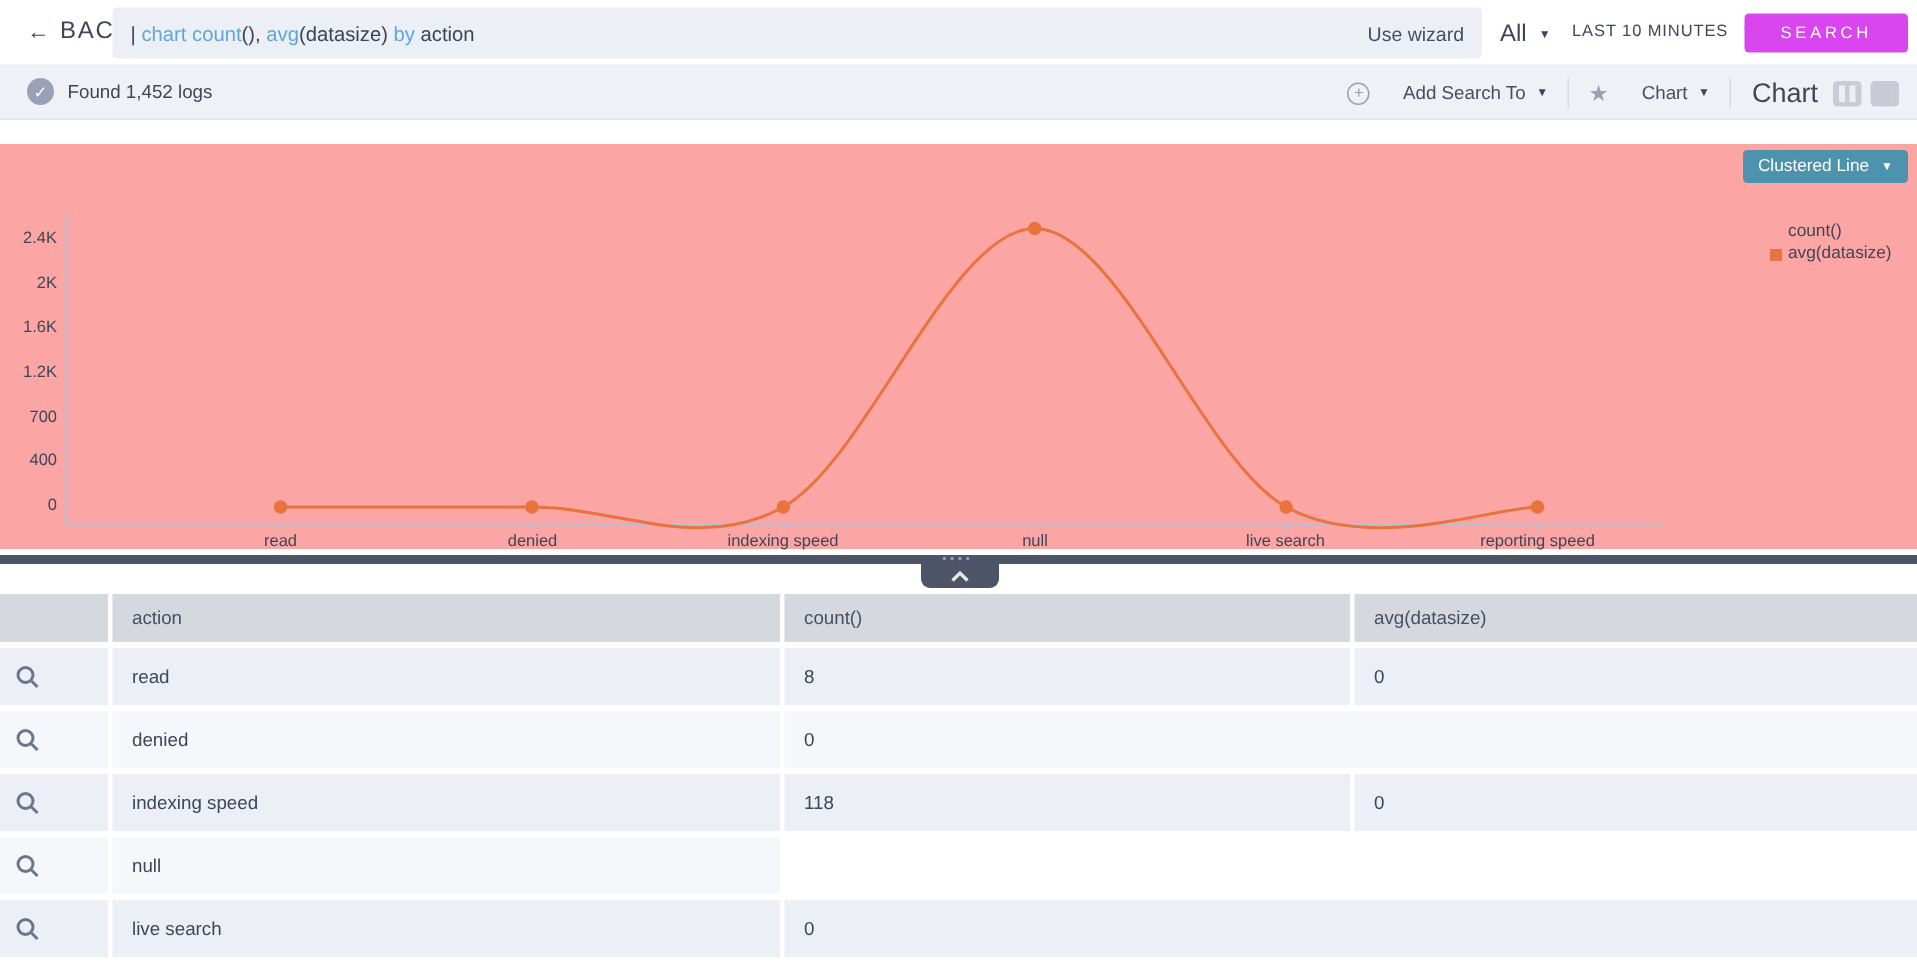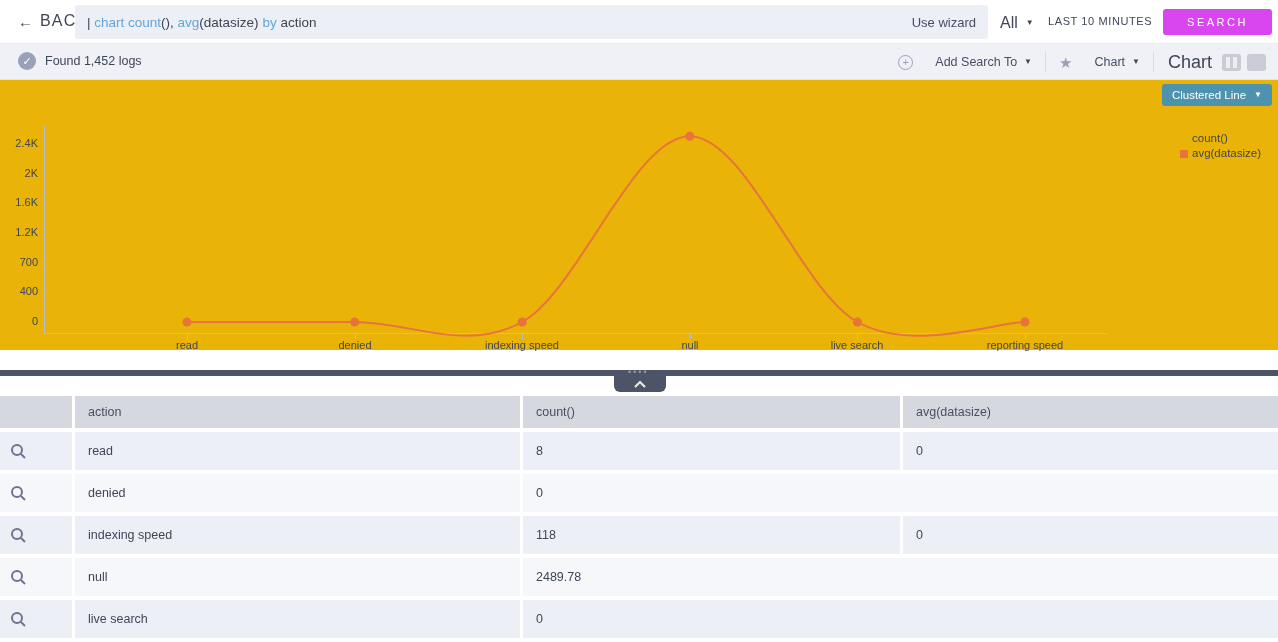--- a/index.html
+++ b/index.html
@@ -37,21 +37,21 @@
   .vsep { width:1px; height:20px; background:#d9dbe3; }
   .chart-toggle { display:flex; align-items:center; gap:6px; padding:0 4px 0 14px; }
   .chart-toggle .lbl { font-size:18px; color:#3f4657; margin-right:4px; }
   .view-ic { width:19px; height:17px; background:#c9ccd6; border-radius:3px; cursor:pointer; position:relative; }
   .view-ic.bars::before, .view-ic.bars::after { content:""; position:absolute; top:3px; bottom:3px; width:4px; background:#eceef4; }
   .view-ic.bars::before { left:4px; } .view-ic.bars::after { right:4px; }
   .view-ic.grid::before { content:""; position:absolute; inset:3px; background:
       linear-gradient(#c9ccd6,#c9ccd6), #b4b8c6; }
 
   
-  .chart-panel { position:absolute; left:0; top:80px; width:1278px; height:270px; background:#eab308; }
+  .chart-panel { position:absolute; left:0; top:96px; width:1278px; height:270px; background:#fca5a5; }
   .chart-type-btn { position:absolute; right:6px; top:4px; background:#4e93ad; color:#ffffff; border:none; border-radius:3px; font-size:11.5px; padding:5px 10px; display:flex; align-items:center; gap:8px; font-family:"Liberation Sans", sans-serif; cursor:pointer; }
   .chart-type-btn .caret { color:#ffffff; }
   .legend { position:absolute; left:1180px; top:51px; font-size:11.5px; color:#3f4657; line-height:15px; }
   .legend-row { display:flex; align-items:center; gap:4px; }
   .legend-swatch { width:8px; height:8px; background:#e8733d; display:inline-block; }
   .legend-swatch.none { background:transparent; }
   .ytick { position:absolute; left:0; width:38px; text-align:right; font-size:11px; color:#3f4657; }
   .xlabel { position:absolute; width:140px; text-align:center; top:259px; font-size:11px; color:#3f4657; }
   .plot-svg { position:absolute; left:0; top:0; pointer-events:none; }
 
@@ -227,21 +227,20 @@
       <div class="cell c-avg">0</div>
     </div>
     <div class="trow even">
       <div class="cell c-icon">
           <svg class="mag" viewBox="0 0 17 17">
             <circle cx="7" cy="7" r="5" fill="none" stroke="#6e7490" stroke-width="2"></circle>
             <line x1="11" y1="11" x2="15" y2="15" stroke="#6e7490" stroke-width="2"></line>
           </svg>
         </div>
       <div class="cell c-action">null</div>
-      <div class="cell c-avg">2489.78</div>
     </div>
     <div class="trow odd">
       <div class="cell c-icon">
           <svg class="mag" viewBox="0 0 17 17">
             <circle cx="7" cy="7" r="5" fill="none" stroke="#6e7490" stroke-width="2"></circle>
             <line x1="11" y1="11" x2="15" y2="15" stroke="#6e7490" stroke-width="2"></line>
           </svg>
         </div>
       <div class="cell c-action">live search</div>
       <div class="cell c-avg">0</div>

